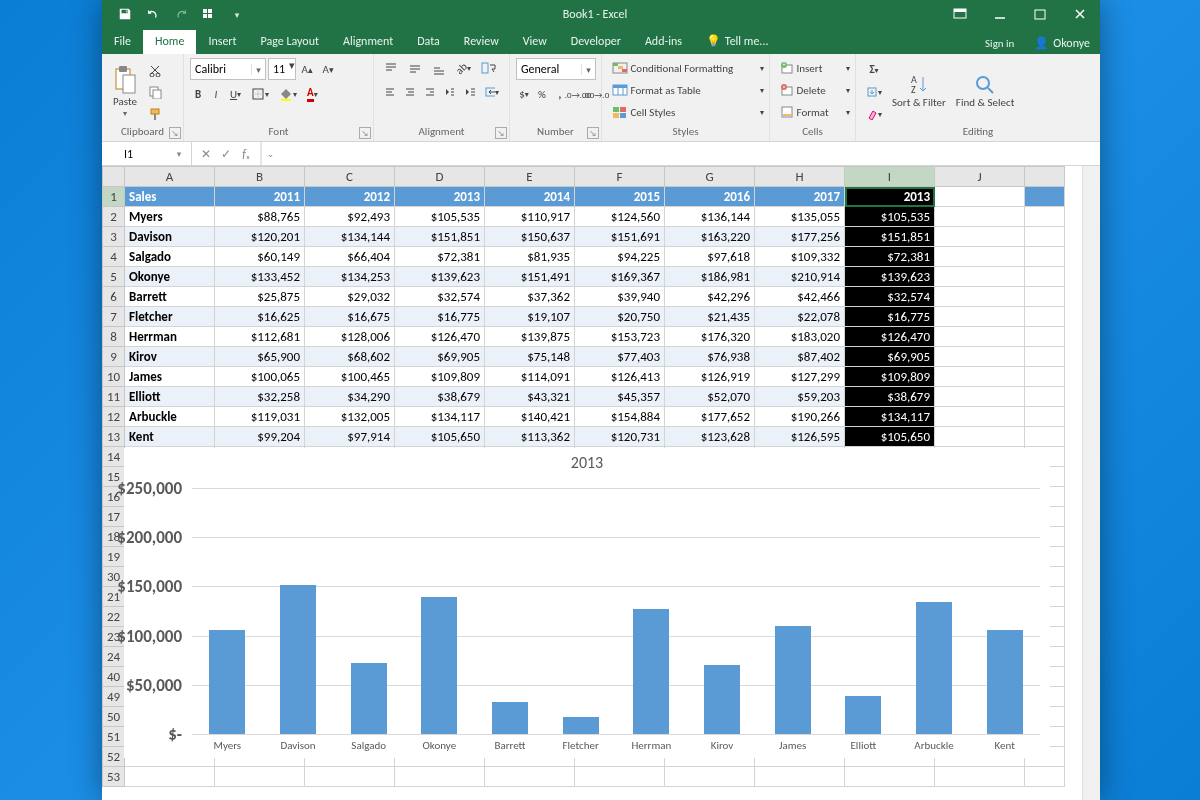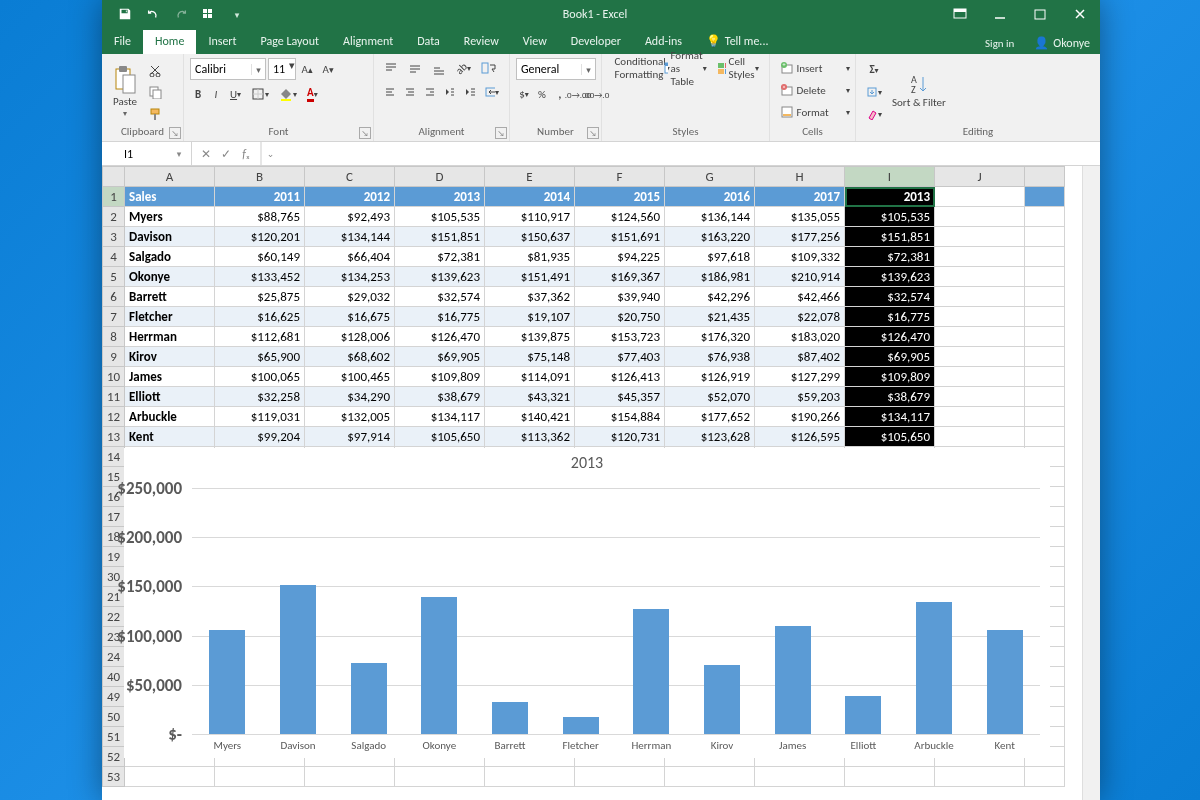--- a/index.html
+++ b/index.html
@@ -332,21 +332,21 @@
             <b>,</b>
           </div>
         <div class="rbtn" style="font-size:9px">.0→.00</div>
         <div class="rbtn" style="font-size:9px">.00→.0</div>
       </div>
       <div class="label">Number</div>
       <div class="launcher">↘</div>
     </div>
 
     <div class="group" style="width:168px">
-      <div style="display:flex;flex-direction:row;gap:2px">
+      <div style="display:flex;flex-direction:column;gap:2px">
         <div class="rbtn" style="justify-content:flex-start;width:160px"><svg width="16" height="14">
               <rect x="1" y="2" width="14" height="10" fill="none" stroke="#888"></rect>
               <rect x="1" y="2" width="5" height="3" fill="#6bbf6b"></rect>
               <rect x="6" y="5" width="5" height="3" fill="#f4b860"></rect>
               <rect x="10" y="8" width="5" height="3" fill="#e06969"></rect>
             </svg>&nbsp;<span>Conditional Formatting</span><span style="font-size:8px;margin-left:auto">▾</span></div>
         <div class="rbtn" style="justify-content:center;width:160px"><svg width="16" height="14">
               <rect x="1" y="2" width="14" height="10" fill="#fff" stroke="#5b9bd5"></rect>
               <rect x="1" y="2" width="14" height="3" fill="#5b9bd5"></rect>
               <line x1="6" y1="2" x2="6" y2="12" stroke="#5b9bd5"></line>
@@ -404,20 +404,27 @@
             </div>
         </div>
         <div class="bigbtn">
             <svg width="20" height="24">
               <text x="2" y="10" font-size="10" fill="#444">A</text>
               <text x="2" y="20" font-size="10" fill="#444">Z</text>
               <path d="M14 4v14m-3-3l3 3 3-3" stroke="#5b9bd5" fill="none"></path>
             </svg>
             <span style="text-align:center;line-height:1.1">Sort &amp; Filter</span>
           </div>
+        <div class="bigbtn">
+            <svg width="24" height="24">
+              <circle cx="10" cy="10" r="6" fill="none" stroke="#5b9bd5" stroke-width="2"></circle>
+              <line x1="15" y1="15" x2="20" y2="20" stroke="#5b9bd5" stroke-width="2"></line>
+            </svg>
+            <span style="text-align:center;line-height:1.1">Find &amp; Select</span>
+          </div>
       </div>
       <div class="label">Editing</div>
     </div>
   </div>
 
   <div class="formula-bar">
     <div class="namebox">
         <input value="I1" style="">
         <span class="dd">▾</span>
       </div>

